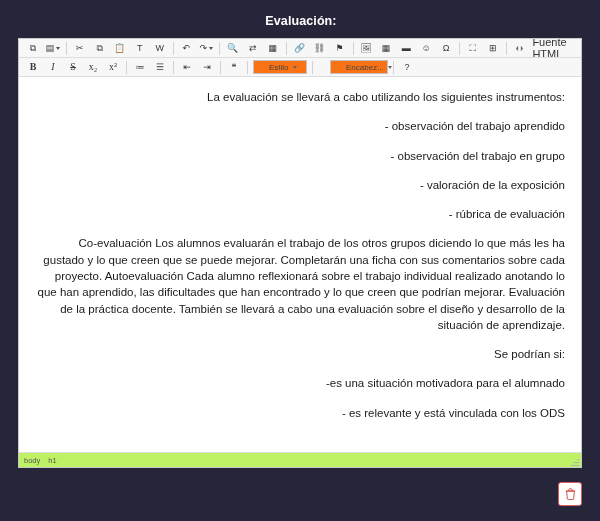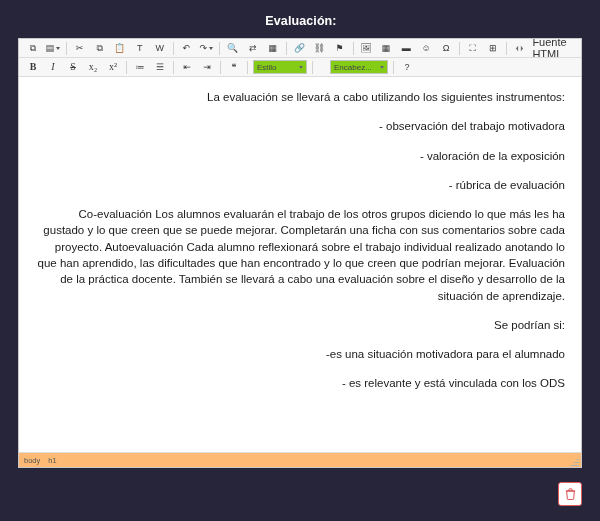--- a/index.html
+++ b/index.html
@@ -92,26 +92,26 @@
   .tb-text {
     font-size: 11px;
     color: #333;
     padding: 0 3px;
   }
   .tb-select {
     display: inline-flex;
     align-items: center;
     justify-content: space-between;
     border: 1px solid #c4c4c4;
-    background: #84cc16;
+    background: #f97316;
     height: 14px;
     box-sizing: border-box;
     font-size: 8px;
     color: #444;
-    padding: 0 3px;
+    padding: 0 15px;
     margin: 0 2px;
     white-space: nowrap;
   }
   .tb-select .cap {
     border-left: 2.5px solid transparent;
     border-right: 2.5px solid transparent;
     border-top: 3px solid #666;
     margin-left: 4px;
   }
   .tb-select.style-sel { width: 54px; }
@@ -133,21 +133,21 @@
   }
   .doc p.tight {
     margin: 0 0 12px 0;
   }
   .doc p.block {
     margin: 0 0 13px 0;
     line-height: 1.42;
   }
   .status-bar {
     height: 14px;
-    background: #fdba74;
+    background: #bef264;
     border-top: 1px solid #dcdcdc;
     font-size: 7.5px;
     color: #555;
     display: flex;
     align-items: center;
     padding: 0 5px;
     position: relative;
   }
   .status-bar .crumb { margin-right: 8px; }
   .resize-grip {
@@ -262,21 +262,22 @@
       <span class="tb-select fmt-sel">
         <span>Encabez...</span>
         <span class="cap"></span>
       </span>
       <span class="tb-sep"></span>
       <span class="tb-btn">?</span>
     </div>
 
     <div class="doc">
       <p class="tight">La evaluación se llevará a cabo utilizando los siguientes instrumentos:</p>
-      <p class="tight">- observación del trabajo motivadora</p>
+      <p class="tight">- observación del trabajo aprendido</p>
+      <p class="tight">- observación del trabajo en grupo</p>
       <p class="tight">- valoración de la exposición</p>
       <p class="tight">- rúbrica de evaluación</p>
       <p class="block">Co-evaluación Los alumnos evaluarán el trabajo de los otros grupos diciendo lo que más les ha gustado y lo que creen que se puede mejorar. Completarán una ficha con sus comentarios sobre cada proyecto. Autoevaluación Cada alumno reflexionará sobre el trabajo individual realizado anotando lo que han aprendido, las dificultades que han encontrado y lo que creen que podrían mejorar. Evaluación de la práctica docente. También se llevará a cabo una evaluación sobre el diseño y desarrollo de la situación de aprendizaje.</p>
       <p class="tight">Se podrían si:</p>
       <p class="tight">-es una situación motivadora para el alumnado</p>
       <p class="tight">- es relevante y está vinculada con los ODS</p>
 
     </div>
 
     <div class="status-bar">

